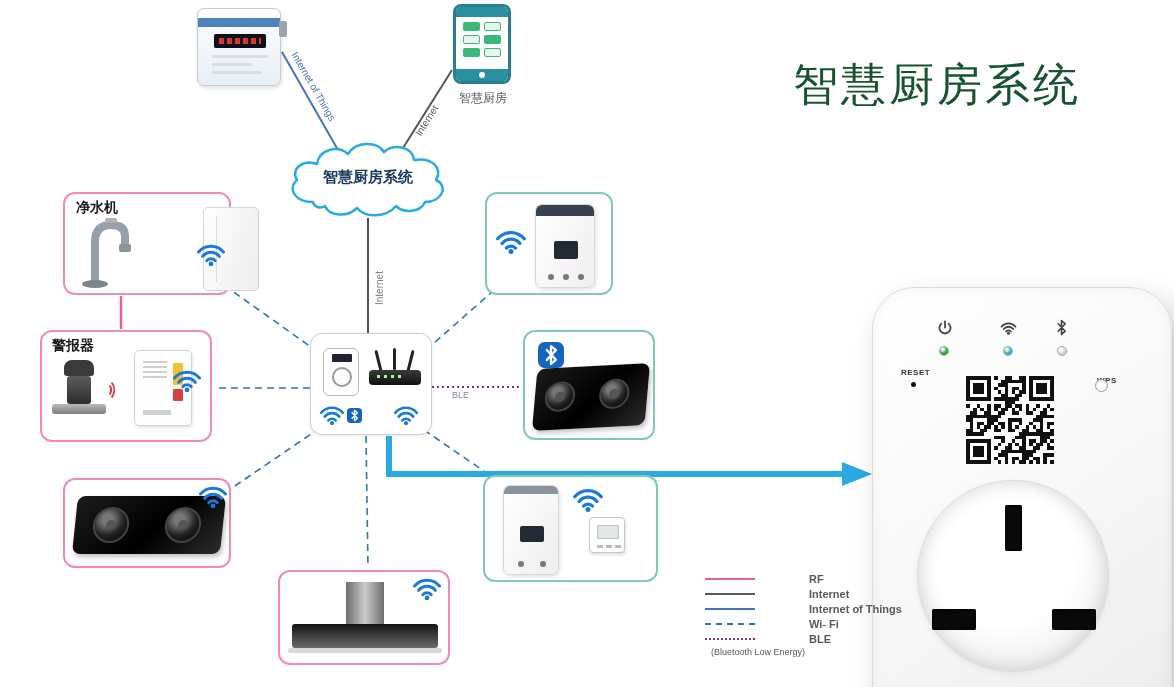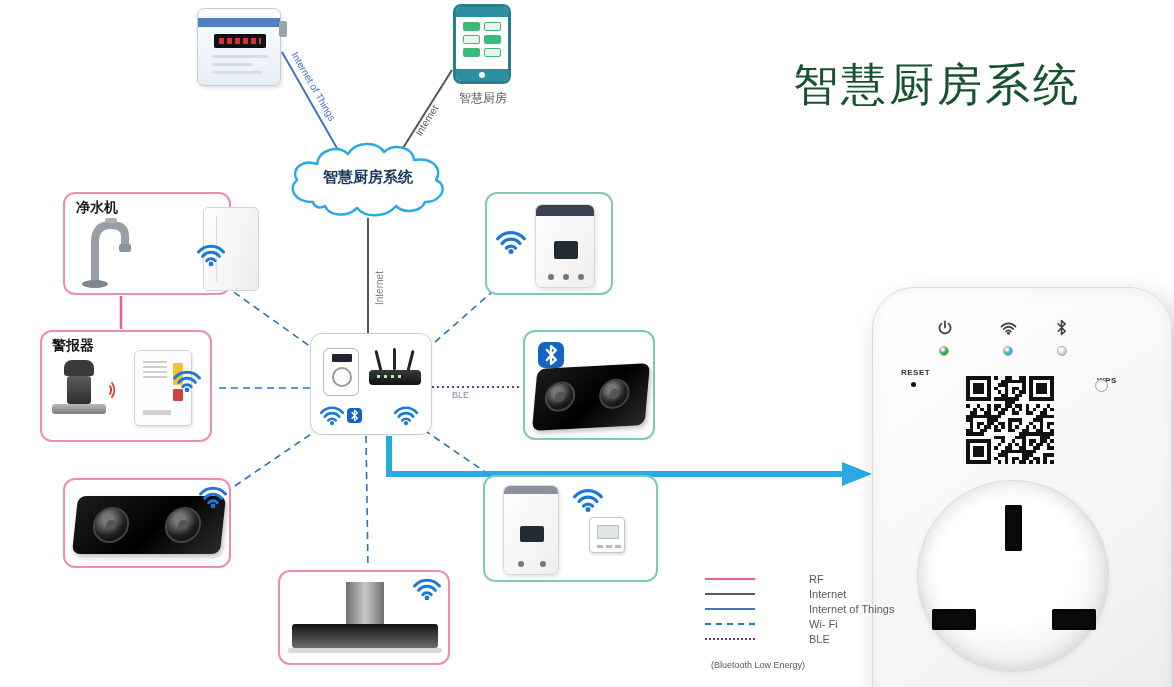--- a/index.html
+++ b/index.html
@@ -107,22 +107,22 @@
 
   
   .legend{position:absolute;left:705px;top:571px;z-index:3;}
   .legend-row{display:flex;align-items:center;height:15px;}
   .legend-swatch{width:50px;height:0;margin-right:14px;border-top-width:2px;}
   .sw-rf{border-top:2.5px solid #e060a0;}
   .sw-internet{border-top:2px solid #595959;}
   .sw-iot{border-top:2px solid #4472c4;}
   .sw-wifi{border-top:2px dashed #2e75b6;}
   .sw-ble{border-top:2px dotted #7030a0;}
-  .legend-label{font-size:11px;font-weight:400;color:#595959;padding-left:40px;}
-  .legend-note{font-size:9px;color:#595959;margin-left:6px;margin-top:14px;}
+  .legend-label{font-size:11px;font-weight:700;color:#595959;padding-left:40px;}
+  .legend-note{font-size:9px;color:#595959;margin-left:6px;margin-top:1px;}
 
   
   .plug{position:absolute;left:872px;top:287px;width:300px;height:492px;border-radius:42px;z-index:2;
     background:linear-gradient(145deg,#ffffff 0%,#f6f6f6 55%,#e9e9e9 100%);
     border:1px solid #dcdcdc;
     box-shadow:inset 0 0 14px rgba(0,0,0,.05), 10px 14px 30px rgba(0,0,0,.22);}
   .led{position:absolute;width:10px;height:10px;border-radius:50%;border:1px solid #aaa;}
   .reset-label,.wps-label{position:absolute;font-size:8px;font-weight:bold;color:#333;letter-spacing:.5px;}
   .reset-dot{position:absolute;width:5px;height:5px;border-radius:50%;background:#111;}
   .wps-btn{position:absolute;width:13px;height:13px;border-radius:50%;background:#fdfdfd;border:1.5px solid #9d9d9d;

